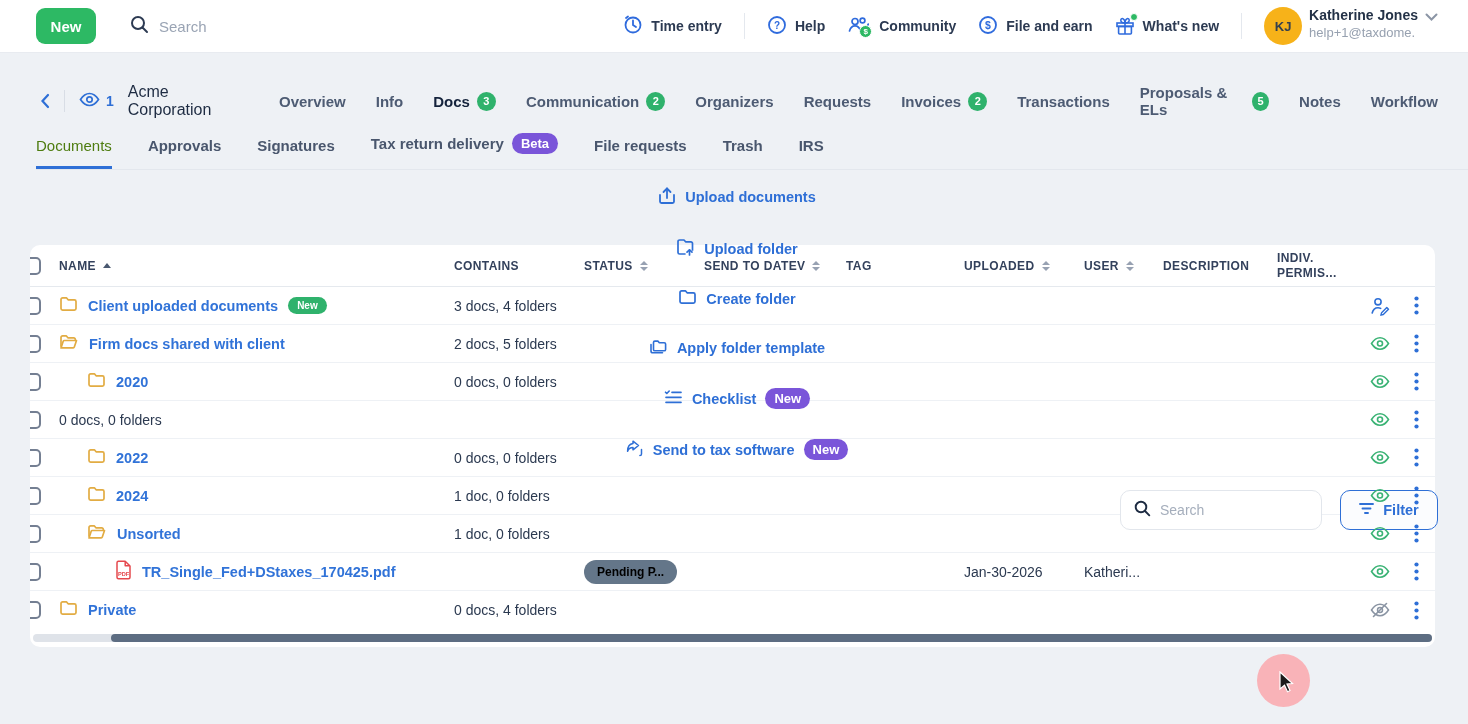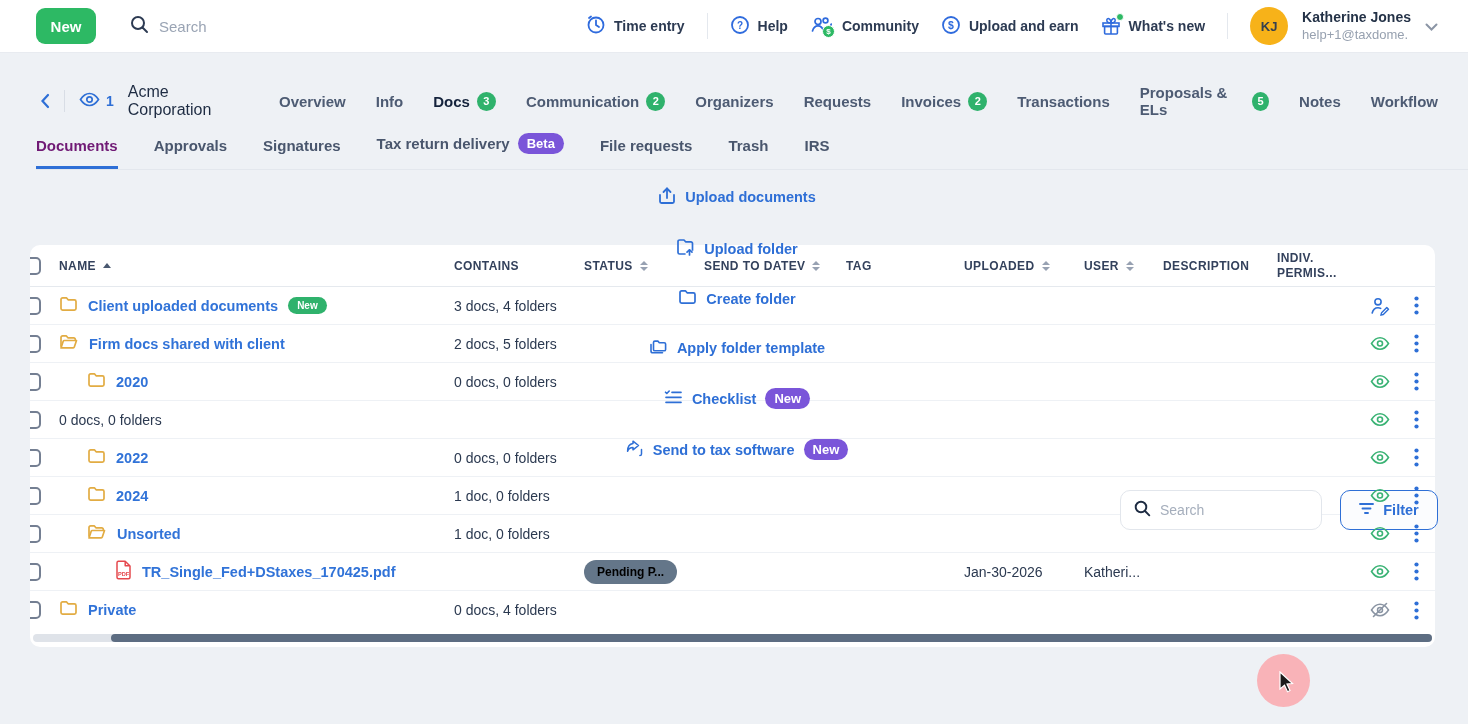--- a/index.html
+++ b/index.html
@@ -10,40 +10,40 @@
   .topbar { height:53px; background:#fff; border-bottom:1px solid #e8ebf0; display:flex; align-items:center; padding:0 30px 0 36px; }
   .btn-new { background:#2db964; color:#fff; font-weight:700; font-size:15px; border:none; border-radius:9px; width:60px; height:36px; cursor:pointer; font-family:inherit; }
   .g-search { display:flex; align-items:center; gap:10px; margin-left:34px; flex:0 0 auto; }
   .g-search input { border:none; outline:none; font-size:15px; color:#243247; width:300px; font-family:inherit; background:transparent; }
   .g-search input::placeholder { color:#9aa4b4; }
   .topbar-right { margin-left:auto; display:flex; align-items:center; gap:22px; }
   .tb-action { display:flex; align-items:center; gap:8px; font-size:14px; font-weight:700; color:#2c3a52; cursor:pointer; position:relative; }
   .tb-divider { width:1px; height:26px; background:#e4e8ee; }
   .icon-badge { position:absolute; left:12px; top:10px; width:13px; height:13px; border-radius:50%; background:#2db964; color:#fff; font-size:8px; font-weight:800; display:flex; align-items:center; justify-content:center; border:1.5px solid #fff; }
   .green-dot { position:absolute; right:-3px; top:-3px; width:8px; height:8px; border-radius:50%; background:#2db964; border:1.5px solid #fff; }
-  .user-menu { display:flex; align-items:center; gap:14px; cursor:pointer; }
+  .user-menu { display:flex; align-items:flex-start; gap:7px; cursor:pointer; }
   .avatar { width:38px; height:38px; border-radius:50%; background:#f7b219; color:#35404f; font-size:13px; font-weight:800; display:flex; align-items:center; justify-content:center; }
   .user-name { font-size:14px; font-weight:800; color:#243247; line-height:1.25; }
   .user-email { font-size:13px; color:#97a1b0; line-height:1.25; }
 
   
   .client-nav { display:flex; align-items:center; margin:30px 30px 0 40px; height:36px; gap:14px; }
   .back-chip { display:flex; align-items:center; cursor:pointer; }
   .cn-divider { width:1px; height:22px; background:#d8dde5; }
   .views { display:flex; align-items:center; gap:6px; color:#2e6fd6; font-size:14px; font-weight:700; }
   .client-name { font-size:16px; font-weight:400; color:#1d2b42; margin-right:10px; }
   .main-tabs { display:flex; align-items:center; gap:30px; }
   .main-tab { font-size:15px; font-weight:600; color:#4d5b73; cursor:pointer; display:flex; align-items:center; gap:7px; }
   .main-tab.active { color:#15233c; font-weight:800; }
   .count-badge { width:19px; height:19px; border-radius:50%; background:#2fb26c; color:#fff; font-size:11px; font-weight:800; display:flex; align-items:center; justify-content:center; }
 
   
   .subtabs { display:flex; align-items:flex-end; gap:36px; margin:14px 0 0 36px; border-bottom:1px solid #e3e7ed; width:calc(100% - 36px); }
   .subtab { font-size:15px; font-weight:600; color:#49566d; padding-bottom:12px; cursor:pointer; display:flex; align-items:center; gap:8px; border-bottom:3px solid transparent; }
-  .subtab.active { color:#701a75; font-weight:700; border-bottom-color:#2e6fd6; }
+  .subtab.active { color:#4d7c0f; font-weight:400; border-bottom-color:#2e6fd6; }
   .pill-badge { background:#7a55d9; color:#fff; font-size:13px; font-weight:800; border-radius:999px; padding:3px 9px; }
 
   
   .toolbar { display:flex; align-items:center; gap:30px; margin:16px 30px 0 36px; height:42px;flex-direction:column; }
   .tool-link { display:flex; align-items:center; gap:9px; color:#2e6fd6; font-size:14.5px; font-weight:700; cursor:pointer; }
   .toolbar-right { margin-left:auto; display:flex; align-items:center; gap:18px; }
   .t-search { display:flex; align-items:center; gap:9px; background:#fff; border:1px solid #e2e6ec; border-radius:10px; height:40px; width:202px; padding:0 13px; }
   .t-search input { border:none; outline:none; font-size:14px; width:140px; font-family:inherit; color:#243247; }
   .t-search input::placeholder { color:#a5aebc; }
   .btn-filter { display:flex; align-items:center; justify-content:center; gap:9px; height:40px; width:98px; background:#fbfcfe; border:1px solid #2e6fd6; border-radius:10px; color:#2e6fd6; font-size:14.5px; font-weight:700; cursor:pointer; font-family:inherit; }
@@ -123,21 +123,21 @@
             <path d="M17.5 13.8c1.8-.8 3.2-2.4 3.7-4.6" fill="none" stroke="#2f6bdd" stroke-width="1.7" stroke-linecap="round"></path>
           </svg></span>
       <span class="icon-badge">$</span>
       <span>Community</span>
     </div>
     <div class="tb-action">
       <span><svg width="20" height="20" viewBox="0 0 20 20">
             <circle cx="10" cy="10" r="8" fill="none" stroke="#2f6bdd" stroke-width="1.8"></circle>
             <text x="10" y="14" text-anchor="middle" font-size="10.5" font-weight="bold" fill="#2f6bdd" font-family="Liberation Sans, sans-serif">$</text>
           </svg></span>
-      <span>Upload and earn</span>
+      <span>File and earn</span>
     </div>
     <div class="tb-action">
       <span style="position:relative;display:flex;">
         <svg width="20" height="20" viewBox="0 0 20 20">
             <rect x="2" y="7" width="16" height="3.4" fill="none" stroke="#2f6bdd" stroke-width="1.6"></rect>
             <path d="M3.6 10.4h12.8V17a1 1 0 0 1-1 1H4.6a1 1 0 0 1-1-1z" fill="none" stroke="#2f6bdd" stroke-width="1.6"></path>
             <path d="M10 7v11" stroke="#2f6bdd" stroke-width="1.6"></path>
             <path d="M10 7C8 7 5.8 6.2 5.8 4.3c0-1.3 1-2 2.1-1.6C9.3 3.2 10 4.9 10 7zm0 0c2 0 4.2-.8 4.2-2.7 0-1.3-1-2-2.1-1.6C10.7 3.2 10 4.9 10 7z" fill="none" stroke="#2f6bdd" stroke-width="1.5"></path>
           </svg>
         <span class="green-dot"></span>

